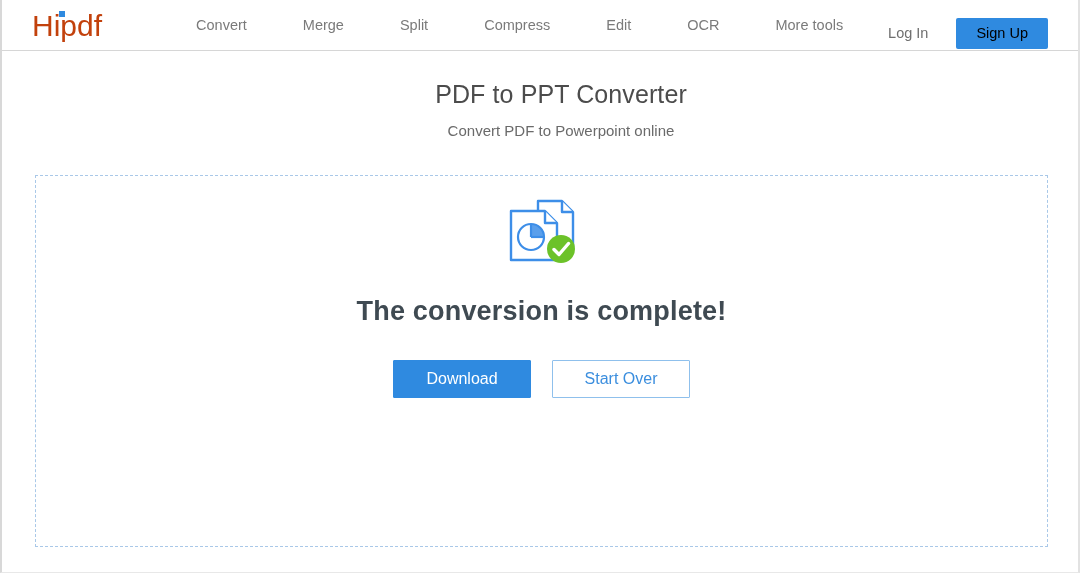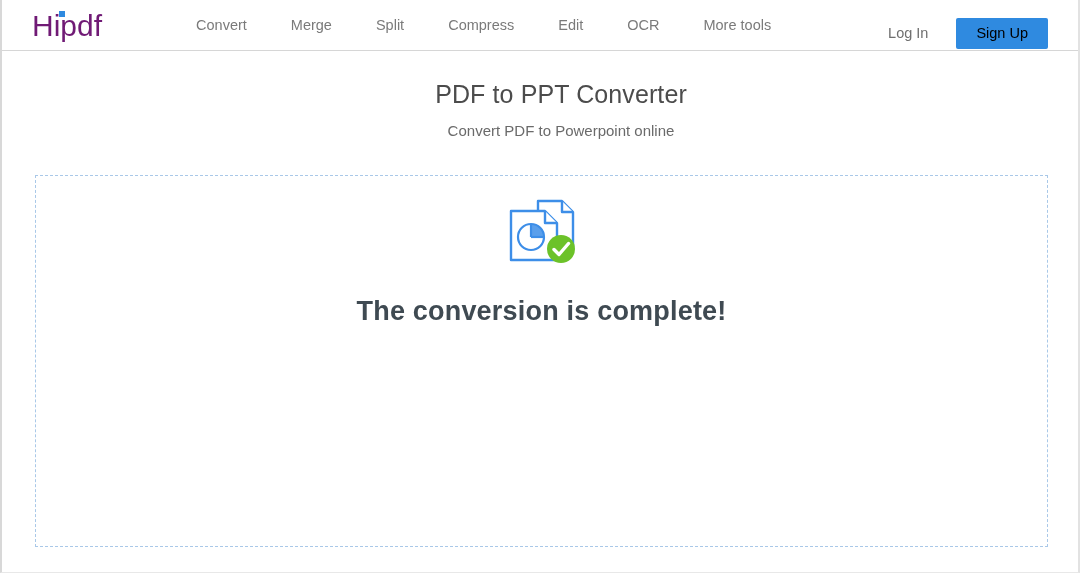--- a/index.html
+++ b/index.html
@@ -37,39 +37,39 @@
     align-items: center;
     box-sizing: border-box;
   }
 
   .logo {
     position: relative;
     margin-left: 30px;
     font-size: 30px;
     font-weight: 300;
     letter-spacing: 0px;
-    color: #701a75;
+    color: #c2410c;
     font-family: "Liberation Sans", sans-serif;
     line-height: 1;
     padding-top: 2px;
   }
   .logo .dot {
     position: absolute;
     width: 6px;
     height: 6px;
     background: #2f8ae0;
     left: 27px;
     top: 2px;
   }
 
   .nav {
     display: flex;
     align-items: flex-end;
     margin-left: 72px;
-    gap: 0px;
+    gap: 12px;
   }
   .nav-item {
     font-size: 14.5px;
     color: #7a7a7a;
     padding: 0 22px;
     cursor: pointer;
     white-space: nowrap;
   }
 
   .header-right {
@@ -237,16 +237,20 @@
         <line x1="25" y1="40" x2="25" y2="27" stroke="#3d8ee8" stroke-width="2.2"></line>
         <line x1="25" y1="40" x2="38" y2="40" stroke="#3d8ee8" stroke-width="2.2"></line>
 
         <circle cx="55" cy="52" r="14" fill="#6cc229"></circle>
         <path d="M48 52.5 L53 57.5 L62.5 46.5" fill="none" stroke="#ffffff" stroke-width="3.4" stroke-linecap="round" stroke-linejoin="round"></path>
       </svg>
     </div>
 
     <div class="complete-text">The conversion is complete!</div>
 
+    <div class="btn-row">
+      <button class="btn btn-download">Download</button>
+      <button class="btn btn-startover">Start Over</button>
+    </div>
 
   </div>
 
 </div>
 
 </body></html>

